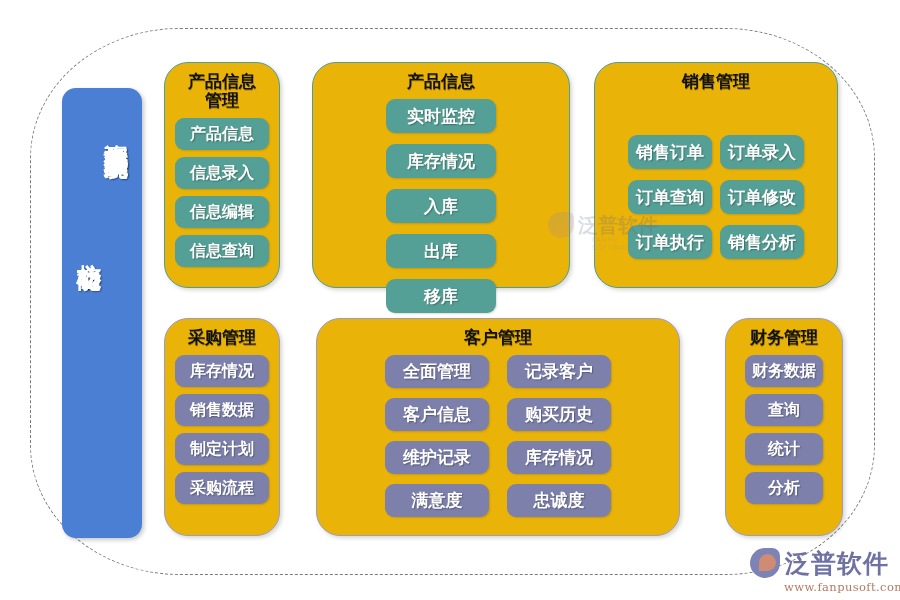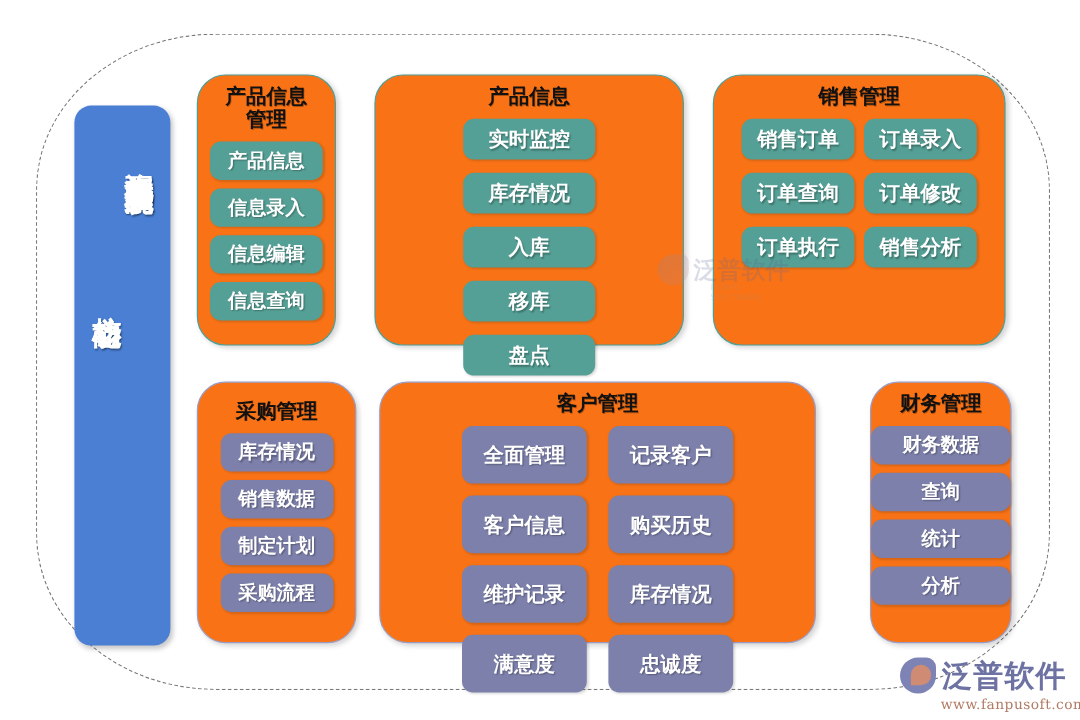--- a/index.html
+++ b/index.html
@@ -48,21 +48,21 @@
     line-height: 1.04;
     letter-spacing: 1px;
     text-shadow: 1px 1px 1.5px rgba(0,0,0,0.32);
     white-space: nowrap;
   }
   .v-text.second { margin-right: 2px; margin-top: 118px; }
 
   
   .card {
     position: absolute;
-    background: #f97316;
+    background: #eab308;
     border-radius: 24px;
     box-shadow: 2px 2px 4px rgba(0,0,0,0.17);
     padding: 9px 10px 12px 10px;
     display: flex;
     flex-direction: column;
     align-items: center;
   }
   .card.teal   { border: 1.8px solid #4f9e95; }
   .card.purple { border: 1.8px solid #9a9cc4; }
 
@@ -92,31 +92,31 @@
   .chip.teal   { background: #55a096; }
   .chip.purple { background: #7d80ab; }
 
   
   #card-product          { left: 164px; top: 62px;  width: 116px; height: 226px; }
   #card-product .chip    { width: 94px;  height: 32px; margin-bottom: 7px; font-size: 16px; }
 
   #card-inventory        { left: 312px; top: 62px;  width: 258px; height: 226px; }
   #card-inventory .chip  { width: 110px; height: 34px; margin: 0 5px 11px 5px; }
 
-  #card-sales            { left: 594px; top: 62px;  width: 244px; height: 226px; }
-  #card-sales .chip      { width: 94px; height: 34px; margin: 0 4px 11px 4px; }
-
-  #card-purchase         { left: 164px; top: 318px; width: 133px; height: 218px; justify-content: center; }
+  #card-sales            { left: 594px; top: 62px;  width: 244px; height: 226px; gap: 36px; }
+  #card-sales .chip      { width: 84px; height: 34px; margin: 0 4px 11px 4px; }
+
+  #card-purchase         { left: 164px; top: 318px; width: 116px; height: 218px; }
   #card-purchase .chip   { width: 94px;  height: 32px; margin-bottom: 7px; font-size: 16px; }
 
   #card-customer         { left: 316px; top: 318px; width: 364px; height: 218px; }
-  #card-customer .chip   { width: 104px; height: 48px; margin: 0 9px 10px 9px; }
+  #card-customer .chip   { width: 104px; height: 33px; margin: 0 9px 10px 9px; }
 
   #card-finance          { left: 725px; top: 318px; width: 118px; height: 218px; }
-  #card-finance .chip    { width: 116px;  height: 32px; margin-bottom: 7px; font-size: 16px; text-align: right; }
+  #card-finance .chip    { width: 78px;  height: 32px; margin-bottom: 7px; font-size: 16px; text-align: right; }
 
   
   .watermark {
     position: absolute;
     left: 548px; top: 212px;
     display: flex; align-items: center;
     opacity: 0.22;
     pointer-events: none;
   }
   .watermark .wm-mark {
@@ -186,20 +186,21 @@
         <div class="chip teal">信息查询</div>
       </div>
   </div>
 
   <div class="card teal" id="card-inventory">
     <div class="card-title">产品信息</div>
     <div class="btn-grid">
         <div class="chip teal">实时监控</div>
         <div class="chip teal">库存情况</div>
         <div class="chip teal">入库</div>
+        <div class="chip teal">出库</div>
         <div class="chip teal">移库</div>
         <div class="chip teal">盘点</div>
       </div>
   </div>
 
   <div class="card teal" id="card-sales">
     <div class="card-title">销售管理</div>
     <div class="btn-grid">
         <div class="chip teal">销售订单</div>
         <div class="chip teal">订单录入</div>

